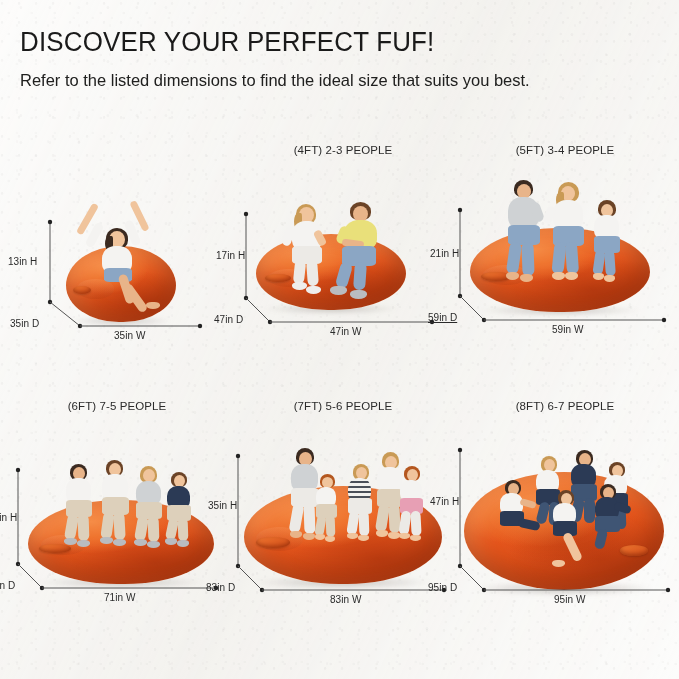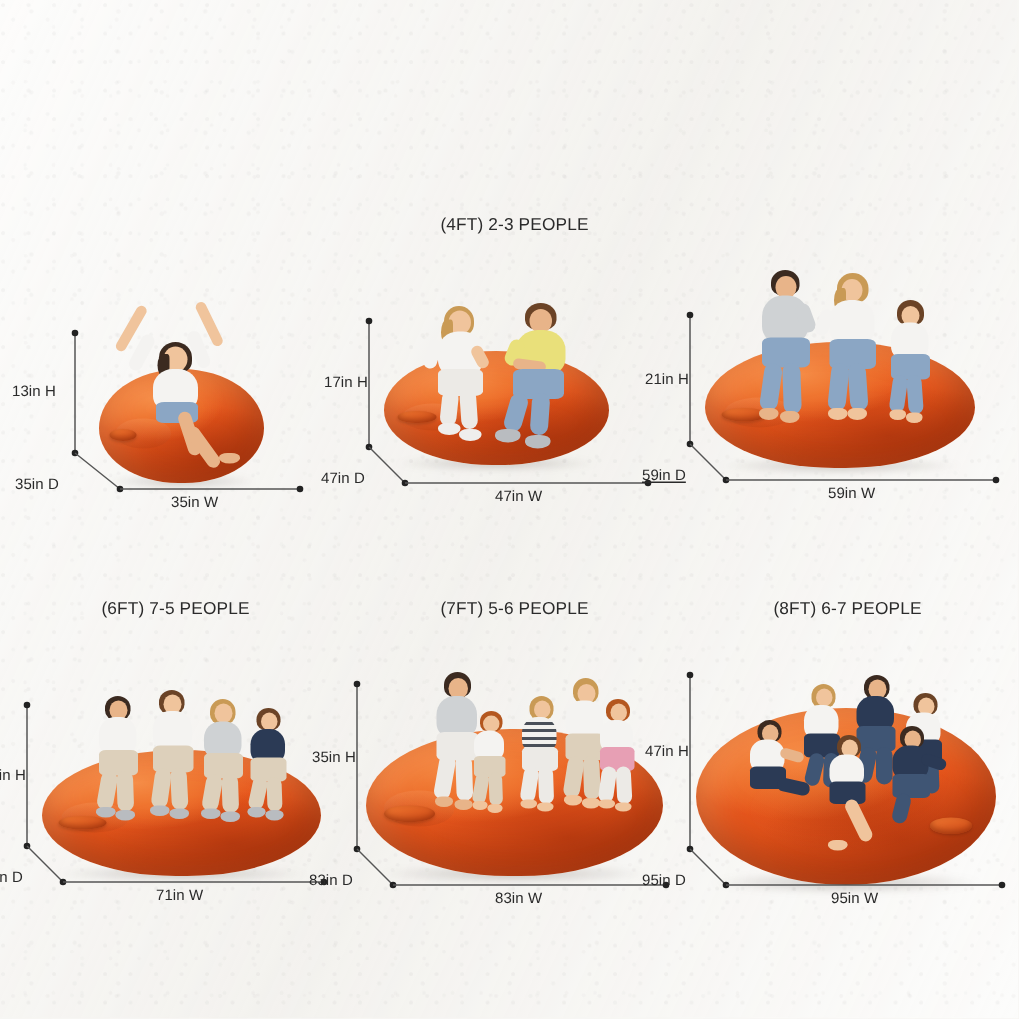--- a/index.html
+++ b/index.html
@@ -120,20 +120,24 @@
   .shoe-gray{background:#b9bcc0;}
   .shoe-white{background:#efeeec;}
 </style>
 </head>
 <body>
 
 <div id="texture"></div>
 
 <div id="page">
 
+  <div class="header">
+    <div class="title">DISCOVER YOUR PERFECT FUF!</div>
+    <div class="subtitle">Refer to the listed dimensions to find the ideal size that suits you best.</div>
+  </div>
 
   <div class="grid">
 
     <div class="row">
 
       <div class="cell c0">
         <div class="stage">
 
           <div class="bag" style="left:62px;top:84px;width:110px;height:76px;">
             <div class="shadow"></div>
@@ -223,20 +227,21 @@
               <circle cx="202" cy="160" r="2.2" fill="#222"></circle>
             </svg>
             <div class="mlabel" style="left:-14px;top:88px;">17in H</div>
             <div class="mlabel" style="left:-16px;top:152px;">47in D</div>
             <div class="mlabel" style="left:100px;top:164px;">47in W</div>
           </div>
         </div>
       </div>
 
       <div class="cell c2">
+        <div class="cap">(5FT) 3-4 PEOPLE</div>
         <div class="stage">
 
           <div class="bag" style="left:18px;top:66px;width:180px;height:84px;">
             <div class="shadow"></div>
             <div class="body"></div>
             <div class="seam" style="left:7%;top:44%;width:26%;height:24%;"></div>
             <div class="handle"></div>
           </div>
 
           <div class="person" style="left:48px;top:18px;width:56px;height:120px;">

